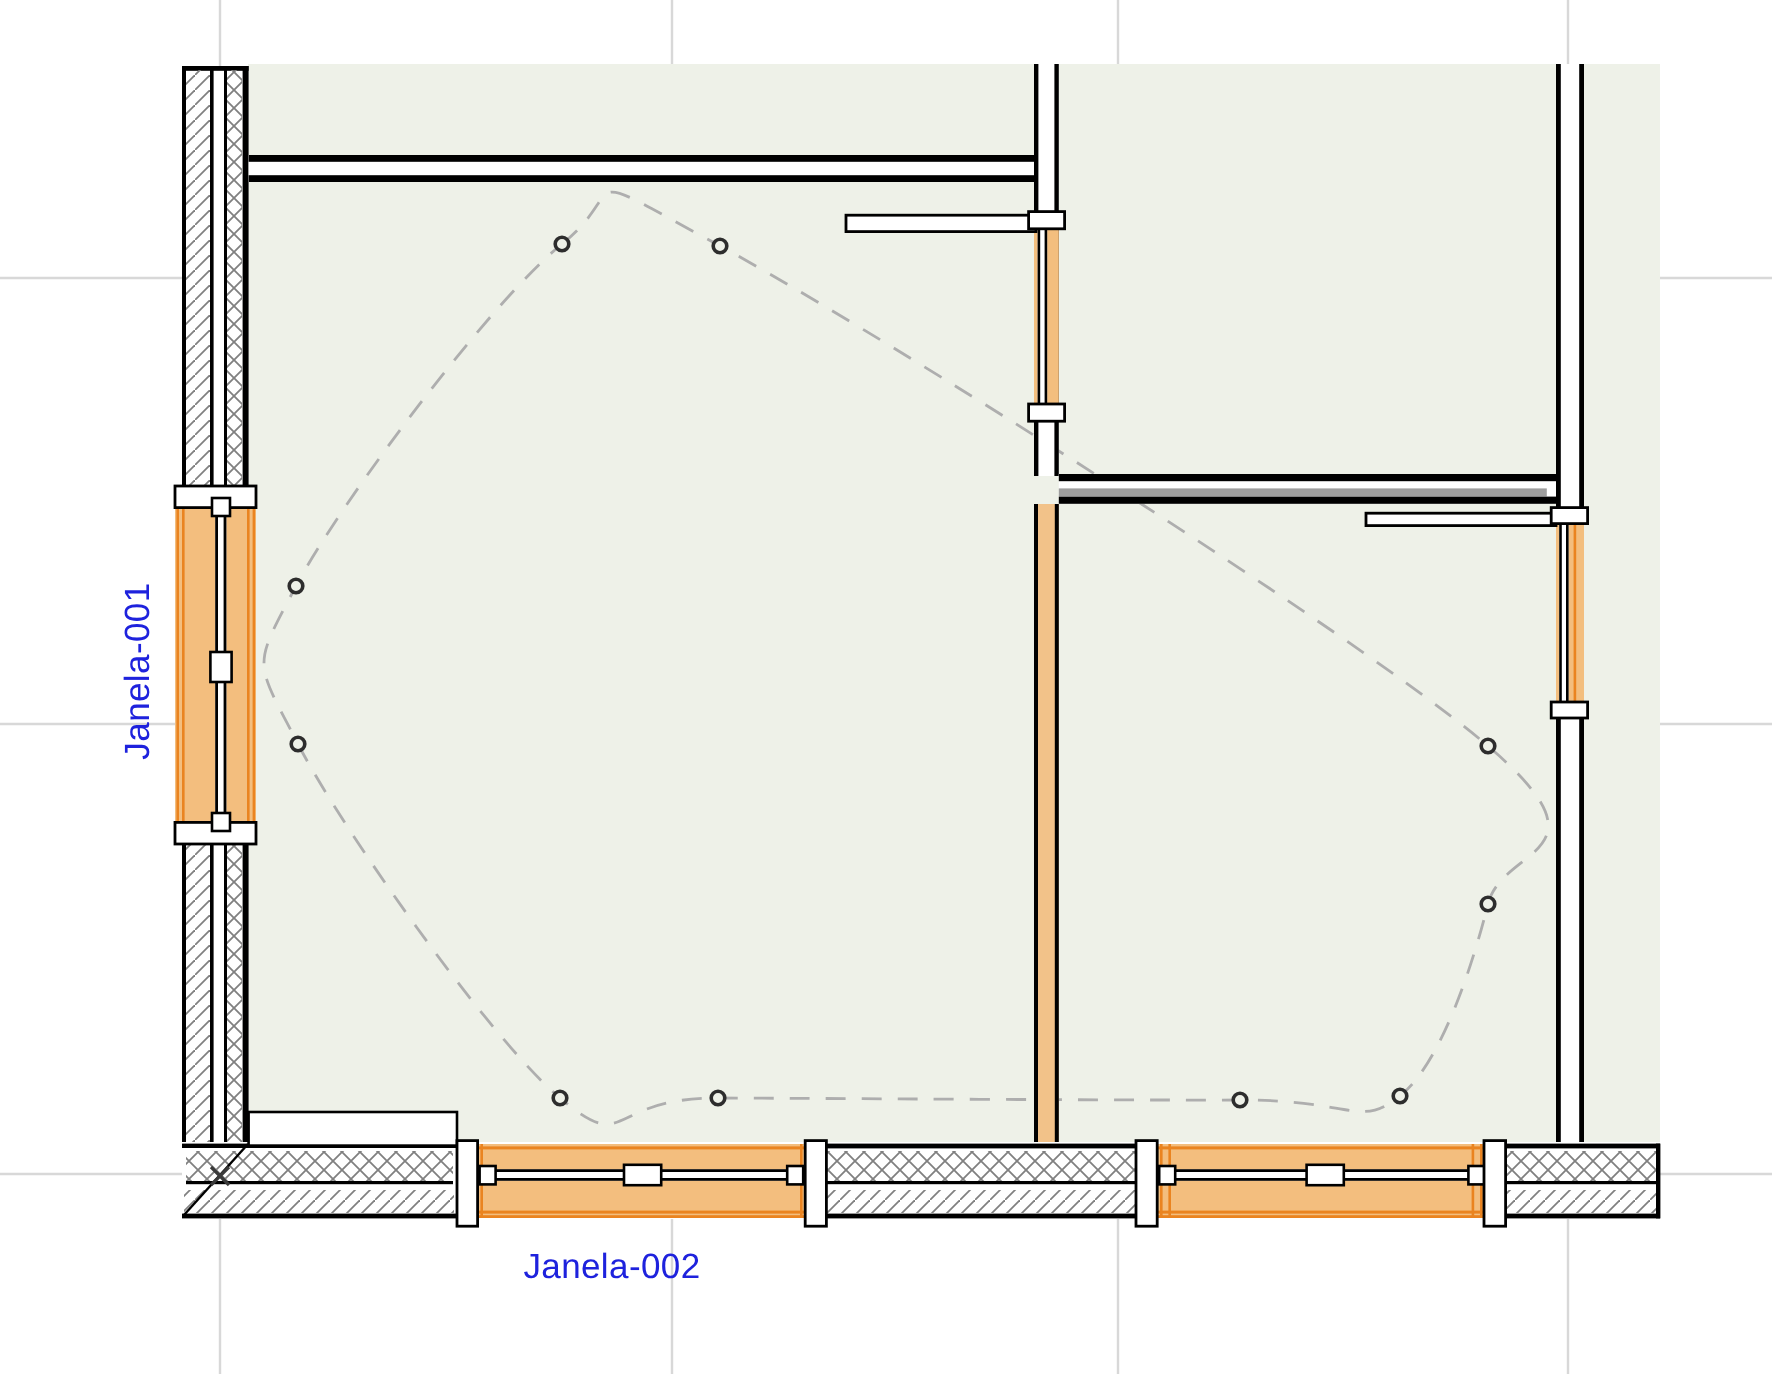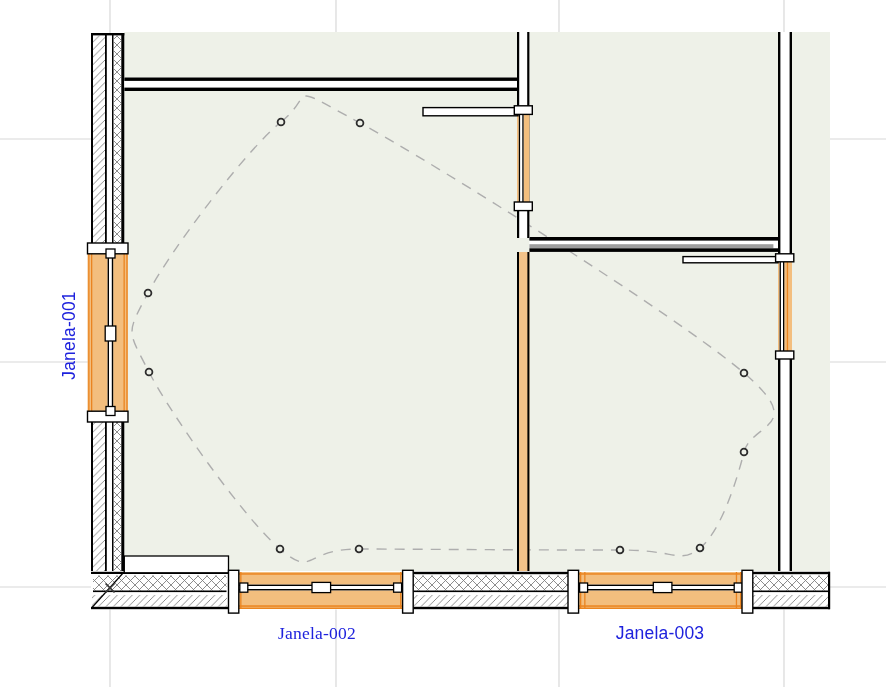--- a/index.html
+++ b/index.html
@@ -2,21 +2,21 @@
 <html style="--zone: #eef1e8; --grid: #d8d8d8; --wall-line: #000000; --hatch: #808080; --window-fill: #f3be7e; --window-fill-light: #f2c289; --window-edge: #ea8420; --gray-band: #9d9d9d; --dash: #aeaeae; --marker-ring: #2d2d2d; --label-blue: #1e22dd;"><head>
 <meta charset="utf-8">
 <style>
   html,body{margin:0;padding:0;background:#ffffff;}
   #stage{position:relative;width:886px;height:687px;overflow:hidden;
          font-family:"Liberation Sans",sans-serif;background:#fff;}
   #plan-svg{position:absolute;left:0;top:0;}
   .win-label{position:absolute;color:var(--label-blue);font-size:17.5px;
              letter-spacing:.2px;white-space:nowrap;text-align:center;}
   #lbl-001{left:-9px;top:325px;width:156px;transform:rotate(-90deg);transform-origin:center;}
-  #lbl-002{left:247px;top:623px;width:140px;font-family:Liberation Serif, serif;}
+  #lbl-002{left:236px;top:623px;width:140px;}
   #lbl-003{left:590px;top:623px;width:140px;}
 </style>
 </head>
 <body>
 
 <div id="stage">
 <svg id="plan-svg" width="886" height="687" viewBox="0 0 886 687">
   <defs>
     <pattern id="hd" width="7.5" height="7.5" patternUnits="userSpaceOnUse">
       <path d="M0 7.5 L7.5 0" stroke="var(--hatch)" stroke-width="0.9" fill="none"></path>
@@ -204,14 +204,13 @@
   </g>
 
   <g id="origin-marker">
         <line x1="105.5" y1="583.5" x2="114.5" y2="592.5" stroke="#3a3a3a" stroke-width="1.6"></line>
         <line x1="105.5" y1="592.5" x2="114.5" y2="583.5" stroke="#3a3a3a" stroke-width="1.6"></line>
       </g>
 </svg>
 
 <div class="win-label" id="lbl-001">Janela-001</div>
 <div class="win-label" id="lbl-002">Janela-002</div>
-<div class="win-label" id="lbl-003">Janela-003</div>
 </div>
 
 </body></html>

